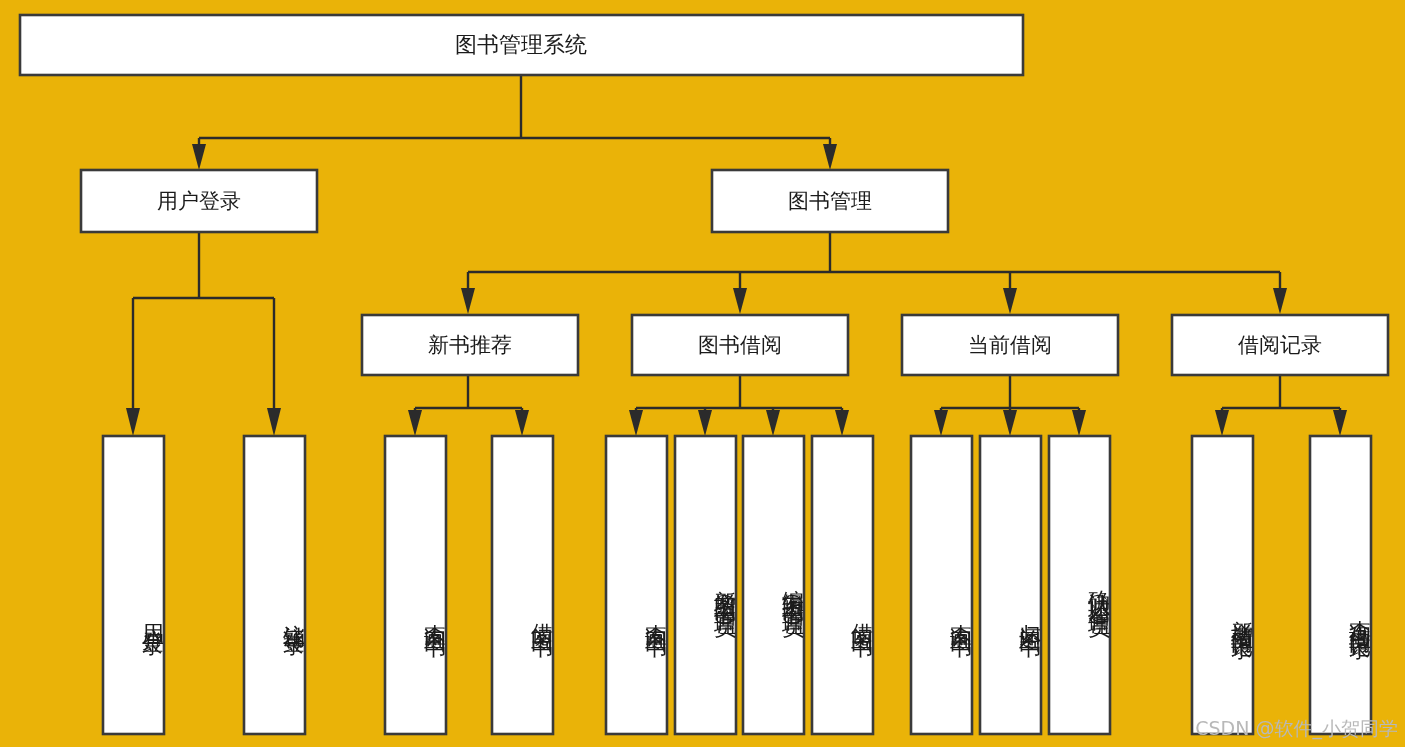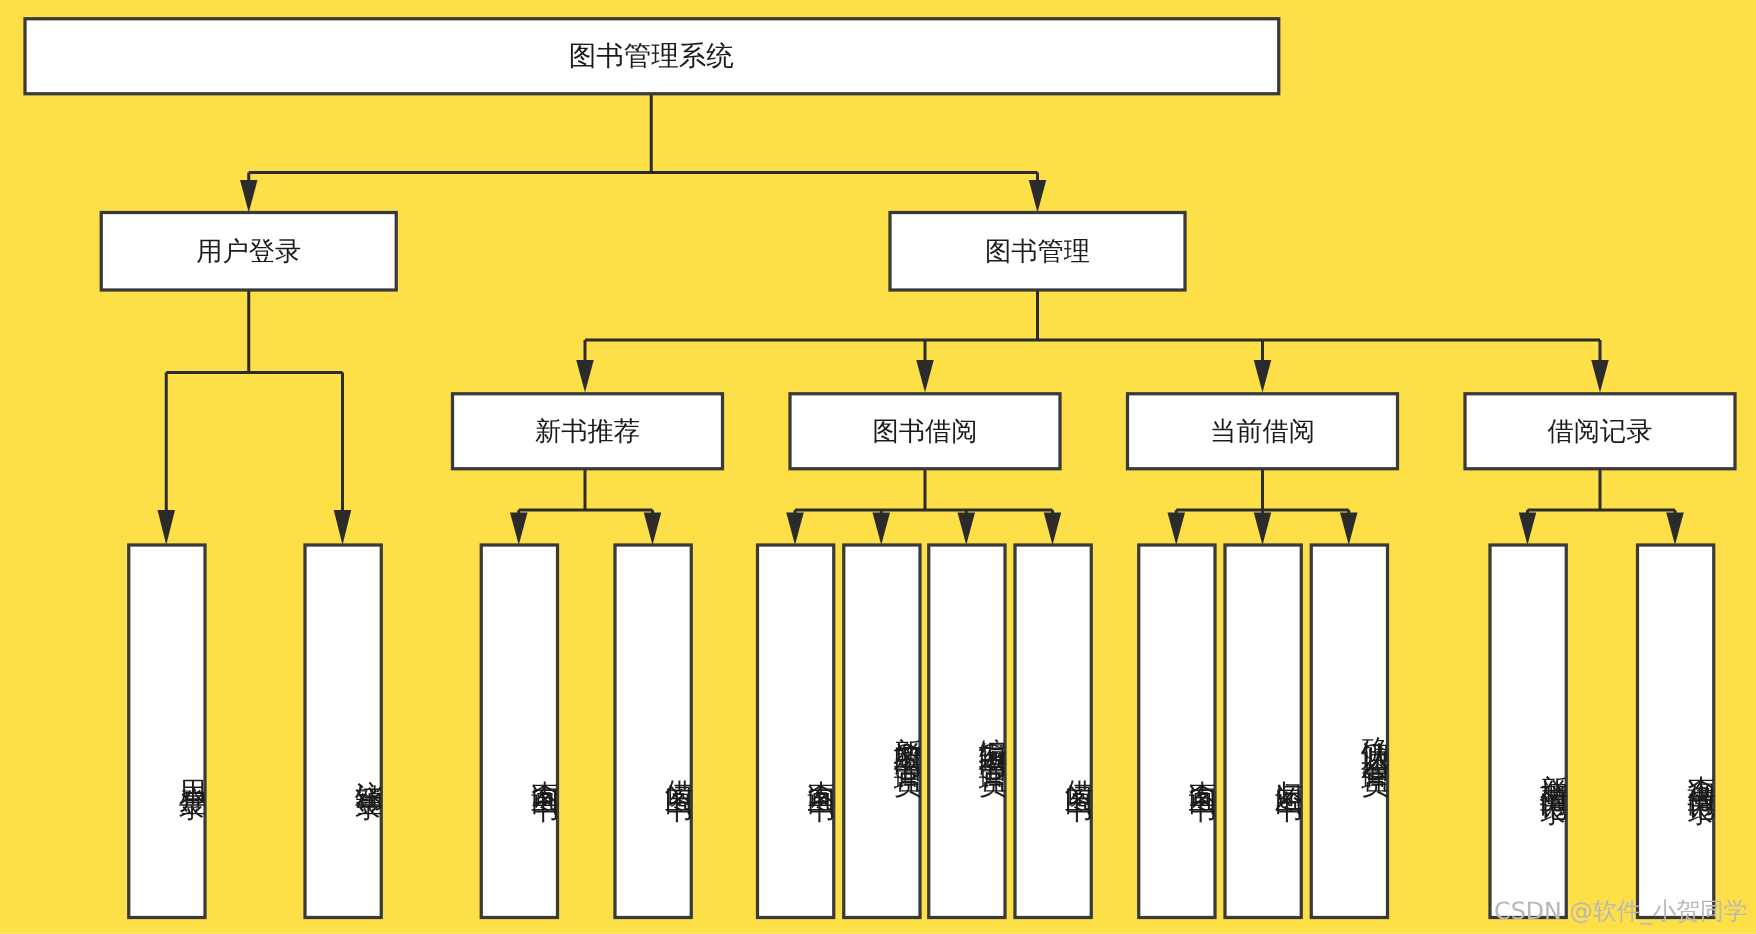--- a/index.html
+++ b/index.html
@@ -10,21 +10,21 @@
   body {
     width: 1405px;
     height: 747px;
     font-family: "DejaVu Sans", "Liberation Sans", sans-serif;
     overflow: hidden;
   }
   #diagram-root {
     position: relative;
     width: 1405px;
     height: 747px;
-    background: #fde047;
+    background: #eab308;
   }
   svg.diagram-canvas {
     position: absolute;
     left: 0;
     top: 0;
     width: 1405px;
     height: 747px;
   }
   .node-box {
     fill: #ffffff;

